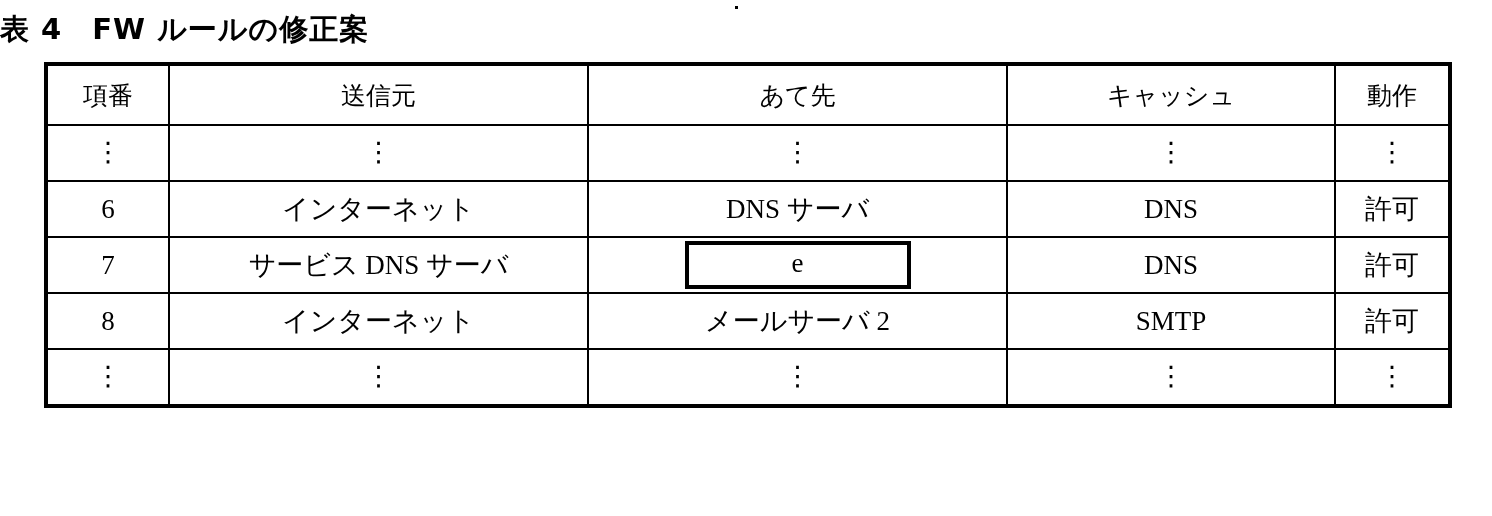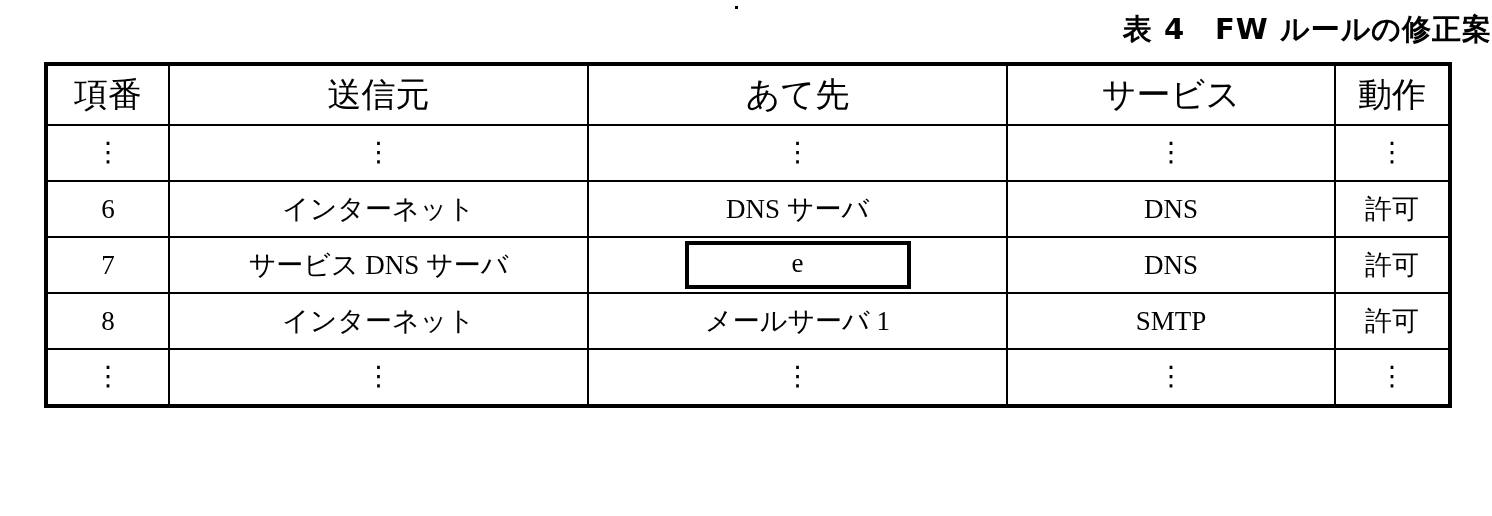--- a/index.html
+++ b/index.html
@@ -14,21 +14,21 @@
     color: #000000;
     overflow: hidden;
   }
   .page {
     position: relative;
     width: 1492px;
     height: 516px;
     box-sizing: border-box;
   }
   .caption {
-    text-align: right;
+    text-align: left;
     font-family: "Liberation Sans", sans-serif;
     font-weight: bold;
     font-size: 29px;
     letter-spacing: 1px;
     padding-top: 10px;
     padding-bottom: 12px;
     white-space: pre;
     border-radius: 13px;
   }
   .table-wrap {
@@ -46,21 +46,21 @@
     vertical-align: middle;
     font-weight: normal;
     font-size: 27px;
     font-family: "Liberation Serif", "DejaVu Serif", serif;
     padding: 0;
     height: 54px;
     white-space: nowrap;
   }
   table.fw thead th {
     height: 58px;
-    font-size: 34px;
+    font-size: 25px;
   }
   .col-no    { width: 123px; }
   .col-src   { width: 419px; }
   .col-dst   { width: 419px; }
   .col-svc   { width: 328px; }
   .col-act   { width: 115px; }
 
   .vdots {
     font-size: 27px;
     line-height: 1;
@@ -104,21 +104,21 @@
         <col class="col-src">
         <col class="col-dst">
         <col class="col-svc">
         <col class="col-act">
       </colgroup>
       <thead>
         <tr>
           <th class="jp">項番</th>
           <th class="jp">送信元</th>
           <th class="jp">あて先</th>
-          <th class="jp">サービス</th>
+          <th class="jp">キャッシュ</th>
           <th class="jp">動作</th>
         </tr>
       </thead>
       <tbody>
 
         <tr>
           <td><span class="vdots">⋮</span></td>
           <td><span class="vdots">⋮</span></td>
           <td><span class="vdots">⋮</span></td>
           <td><span class="vdots">⋮</span></td>
@@ -137,21 +137,21 @@
           <td>7</td>
           <td class="jp">サービス DNS サーバ</td>
           <td><span class="answer-box">e</span></td>
           <td>DNS</td>
           <td class="jp">許可</td>
         </tr>
 
         <tr>
           <td>8</td>
           <td class="jp">インターネット</td>
-          <td class="jp">メールサーバ 1</td>
+          <td class="jp">メールサーバ 2</td>
           <td>SMTP</td>
           <td class="jp">許可</td>
         </tr>
 
         <tr>
           <td><span class="vdots">⋮</span></td>
           <td><span class="vdots">⋮</span></td>
           <td><span class="vdots">⋮</span></td>
           <td><span class="vdots">⋮</span></td>
           <td><span class="vdots">⋮</span></td>

